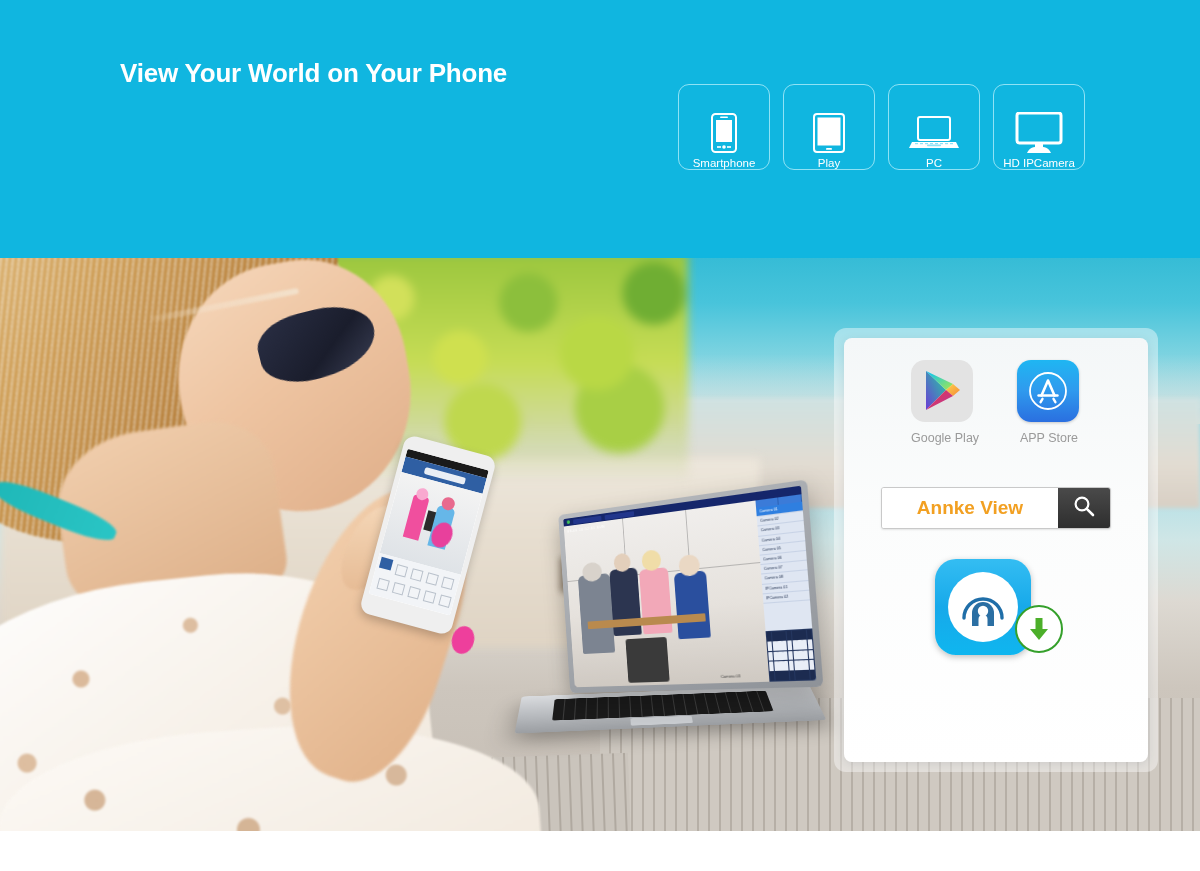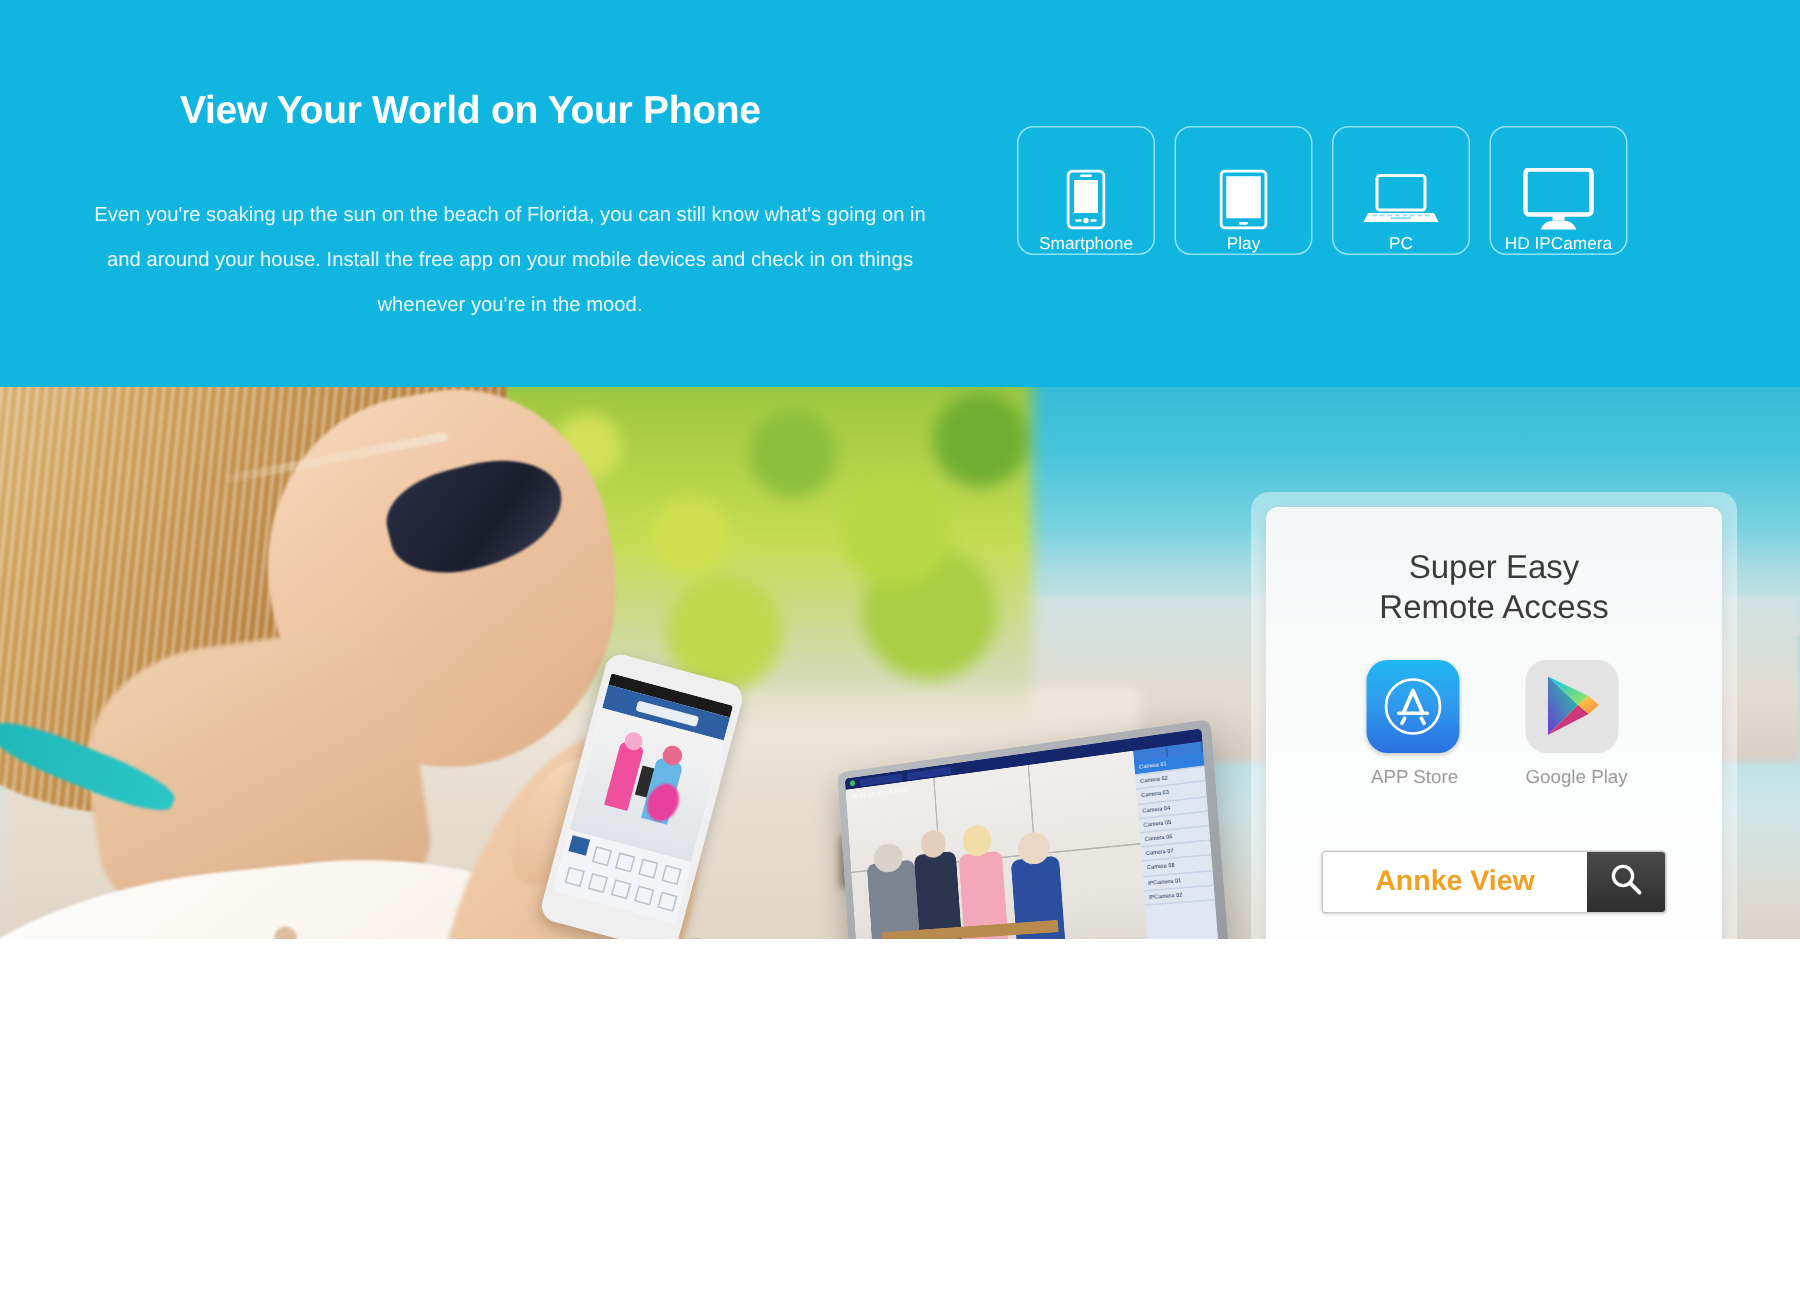--- a/index.html
+++ b/index.html
@@ -1,21 +1,21 @@
 <!DOCTYPE html>
 <html><head>
 <meta charset="utf-8">
 <style>
   html,body{margin:0;padding:0;}
   body{
     width:1200px;height:871px;overflow:hidden;
     font-family:"Liberation Sans", sans-serif;
     background:#ffffff;
   }
-  .page{position:relative;width:1200px;height:626px;overflow:hidden;}
+  .page{position:relative;width:1200px;height:831px;overflow:hidden;}
 
   
   .banner{
     position:absolute;left:0;top:0;width:1200px;height:258px;
     background:#10b6e0;
   }
   .headline{
     position:absolute;left:120px;top:58px;width:560px;
     font-size:26px;font-weight:bold;color:#ffffff;
     letter-spacing:-0.2px;
@@ -337,21 +337,20 @@
     display:flex;align-items:center;justify-content:center;
   }
 </style>
 </head>
 <body>
 
 <div class="page">
 
   <div class="banner">
     <div class="headline">View Your World on Your Phone</div>
-    <div class="blurb">Even you're soaking up the sun on the beach of Florida, you can still know what's going on in and around your house. Install the free app on your mobile devices and check in on things whenever you're in the mood.</div>
 
     <div class="devices">
 
       <div class="device">
         <div class="glyph">
           <svg width="26" height="40" viewBox="0 0 26 40">
             <rect x="1" y="1" width="24" height="38" rx="3.5" fill="none" stroke="#ffffff" stroke-width="2"></rect>
             <rect x="5" y="7" width="16" height="22" fill="#ffffff"></rect>
             <rect x="9" y="3.4" width="8" height="1.6" rx="0.8" fill="#ffffff"></rect>
             <circle cx="13" cy="34" r="1.8" fill="#ffffff"></circle>
@@ -559,38 +558,22 @@
           </div>
         </div>
       </div>
     </div>
 
   </div>
 
   <div class="card-outer"></div>
   <div class="card">
 
-    <div class="card-title">
-      <div>Super Easy</div>
-      <div>Remote Access</div>
-    </div>
 
     <div class="stores">
-      <div class="store">
-        <div class="appstore-ic">
-          <svg width="46" height="46" viewBox="0 0 46 46">
-            <circle cx="23" cy="23" r="18" fill="none" stroke="#ffffff" stroke-width="1.8"></circle>
-            <path d="M23 12.5 L29.5 27.5 M23 12.5 L16.5 27.5" stroke="#ffffff" stroke-width="2.6" stroke-linecap="round" fill="none"></path>
-            <path d="M13.5 27.5 L32.5 27.5" stroke="#ffffff" stroke-width="2.4" stroke-linecap="round"></path>
-            <path d="M17.5 30.8 L15.6 34.2" stroke="#ffffff" stroke-width="2.4" stroke-linecap="round"></path>
-            <path d="M28.5 30.8 L30.4 34.2" stroke="#ffffff" stroke-width="2.4" stroke-linecap="round"></path>
-          </svg>
-        </div>
-        <div class="slabel">APP Store</div>
-      </div>
       <div class="store">
         <div class="gplay-ic">
           <svg width="40" height="44" viewBox="0 0 40 44">
             <defs>
               <linearGradient id="gp1" x1="0" y1="0" x2="1" y2="1">
                 <stop offset="0" stop-color="#00c3ff"></stop>
                   <stop offset="1" stop-color="#a7e84a"></stop>
               </linearGradient>
               <linearGradient id="gp2" x1="0" y1="0" x2="1" y2="1">
                 <stop offset="0" stop-color="#ffd34d"></stop>
@@ -606,20 +589,32 @@
               </linearGradient>
             </defs>
             <path d="M4 2 L24 21 L4 41 Z" fill="url(#gp4)"></path>
             <path d="M4 2 L24 21 L31 15 Z" fill="url(#gp1)"></path>
             <path d="M24 21 L31 15 L38 21 L31 27 Z" fill="url(#gp2)"></path>
             <path d="M4 41 L24 21 L31 27 Z" fill="url(#gp3)"></path>
           </svg>
         </div>
         <div class="slabel">Google Play</div>
       </div>
+      <div class="store">
+        <div class="appstore-ic">
+          <svg width="46" height="46" viewBox="0 0 46 46">
+            <circle cx="23" cy="23" r="18" fill="none" stroke="#ffffff" stroke-width="1.8"></circle>
+            <path d="M23 12.5 L29.5 27.5 M23 12.5 L16.5 27.5" stroke="#ffffff" stroke-width="2.6" stroke-linecap="round" fill="none"></path>
+            <path d="M13.5 27.5 L32.5 27.5" stroke="#ffffff" stroke-width="2.4" stroke-linecap="round"></path>
+            <path d="M17.5 30.8 L15.6 34.2" stroke="#ffffff" stroke-width="2.4" stroke-linecap="round"></path>
+            <path d="M28.5 30.8 L30.4 34.2" stroke="#ffffff" stroke-width="2.4" stroke-linecap="round"></path>
+          </svg>
+        </div>
+        <div class="slabel">APP Store</div>
+      </div>
     </div>
 
     <div class="searchrow">
       <div class="q" placeholder="Annke View">Annke View</div>
       <div class="searchbtn">
         <span>
           <svg width="24" height="24" viewBox="0 0 24 24">
             <circle cx="10" cy="10" r="6.4" fill="none" stroke="#ffffff" stroke-width="2.2"></circle>
             <path d="M14.8 14.8 L21 21" stroke="#ffffff" stroke-width="2.6" stroke-linecap="round"></path>
           </svg>

